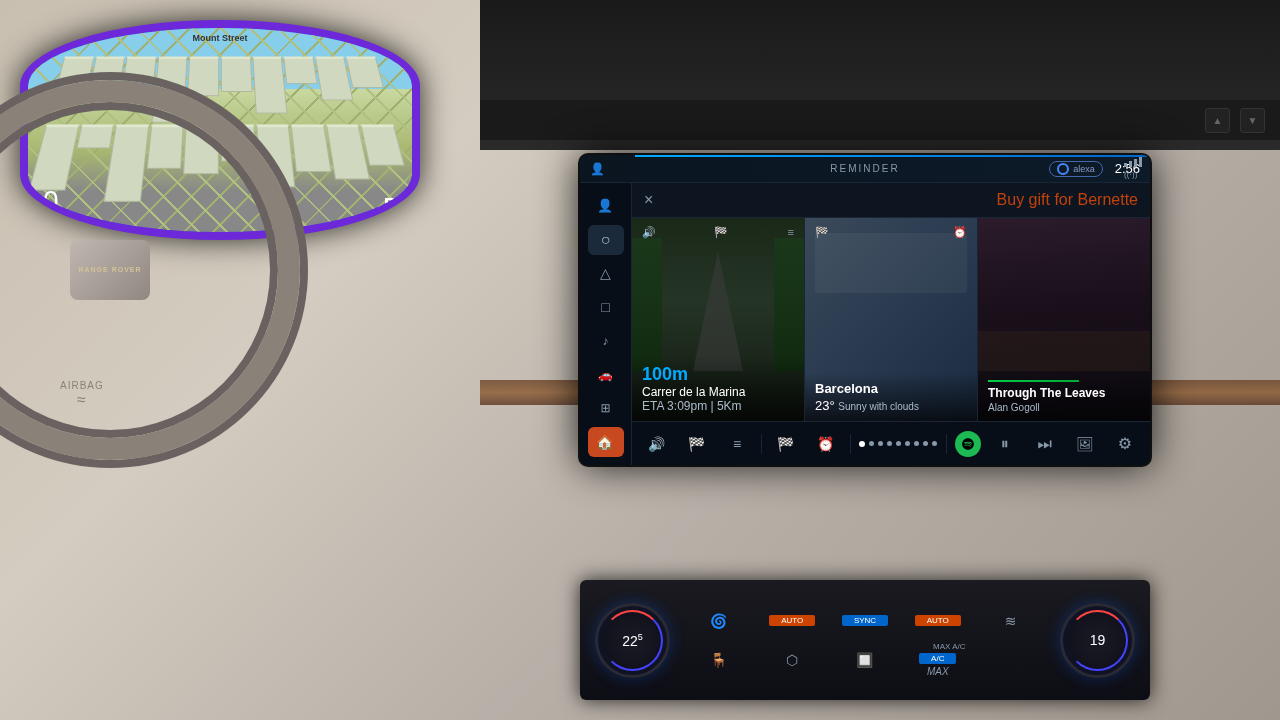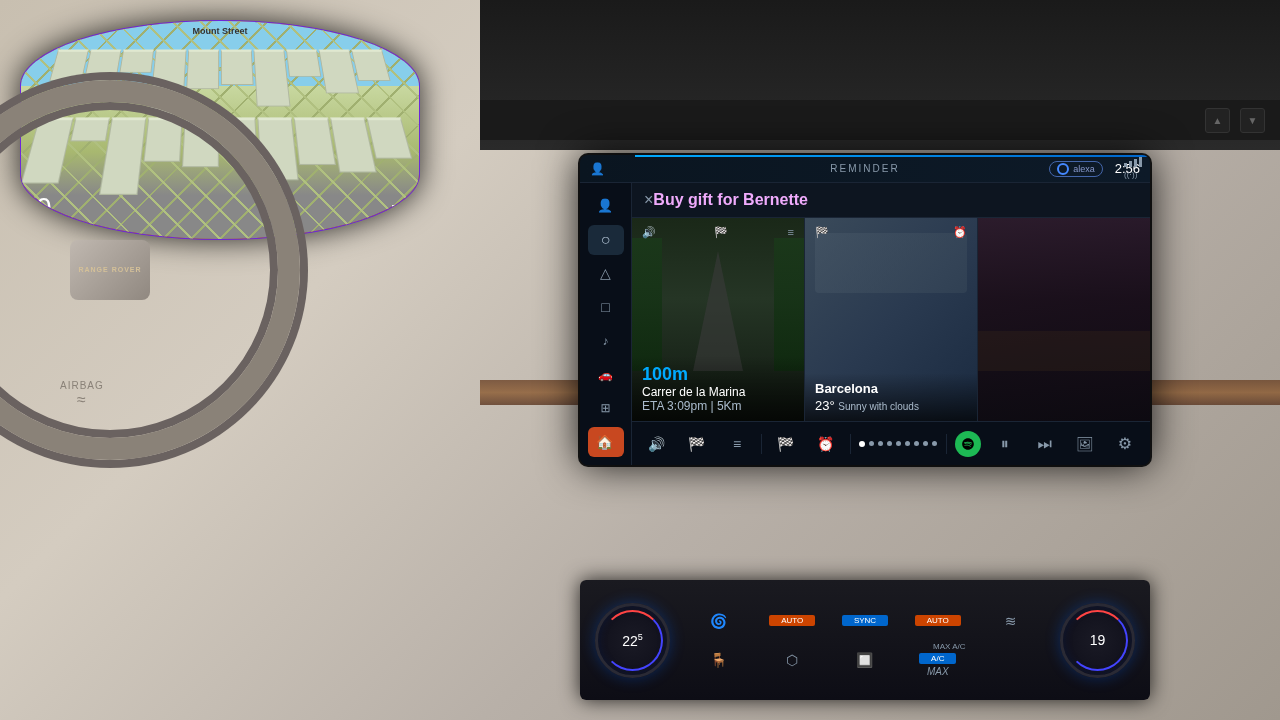--- a/index.html
+++ b/index.html
@@ -19,24 +19,24 @@
       background: linear-gradient(135deg, #c8bfb0 0%, #d4ccc0 30%, #b8b0a8 60%, #a0988e 100%);
     }
 
     
     .instrument-cluster {
       position: absolute;
       top: 20px;
       left: 20px;
       width: 400px;
       height: 220px;
-      background: #b91c1c;
+      background: #1d4ed8;
       border-radius: 50% / 30%;
       overflow: hidden;
-      border: 1px solid #6d28d9;
+      border: 8px solid #6d28d9;
       box-shadow: 0 0 30px rgba(0,0,0,0.8);
     }
 
     .map-display {
       width: 100%;
       height: 100%;
       background: linear-gradient(180deg, #87ceeb 0%, #87ceeb 30%, #c8d8a0 30%, #a8b870 60%, #888 80%);
       position: relative;
       overflow: hidden;
     }
@@ -218,24 +218,24 @@
       margin-left: 6px;
     }
 
     .close-btn {
       color: #8899aa;
       font-size: 14px;
       cursor: pointer;
     }
 
     .notification-text {
-      color: #f0abfc;
+      color: #c2410c;
       font-size: 16px;
-      font-weight: 700;
-      text-align: left;
+      font-weight: 400;
+      text-align: right;
       flex: 1;
     }
 
     
     .sidebar {
       position: absolute;
       left: 0;
       top: 28px;
       width: 52px;
       bottom: 0;
@@ -764,20 +764,25 @@
             <span>23°</span> <span style="font-size:10px;color:#aabbcc;">Sunny with clouds</span>
           </div>
         </div>
       </div>
 
       <div class="card music-card">
         <div class="music-bg"></div>
 
         <div style="position:absolute;inset:0;background:linear-gradient(180deg,#2a1a2a 0%,#1a0f1a 40%,#0d0a10 100%);opacity:0.9;"></div>
         <div style="position:absolute;bottom:50px;left:0;right:0;height:40px;background:#3a2a1a;opacity:0.3;"></div>
+        <div class="card-content">
+          <div class="green-line"></div>
+          <div class="music-song-title">Through The Leaves</div>
+          <div class="music-song-sub">Alan Gogoll</div>
+        </div>
       </div>
 
     </div>
 
     <div class="bottom-bar">
 
       <div class="bottom-icon" style="font-size:14px;">🔊</div>
       <div class="bottom-icon" style="font-size:14px;">🏁</div>
       <div class="bottom-icon" style="font-size:14px;">≡</div>
 

